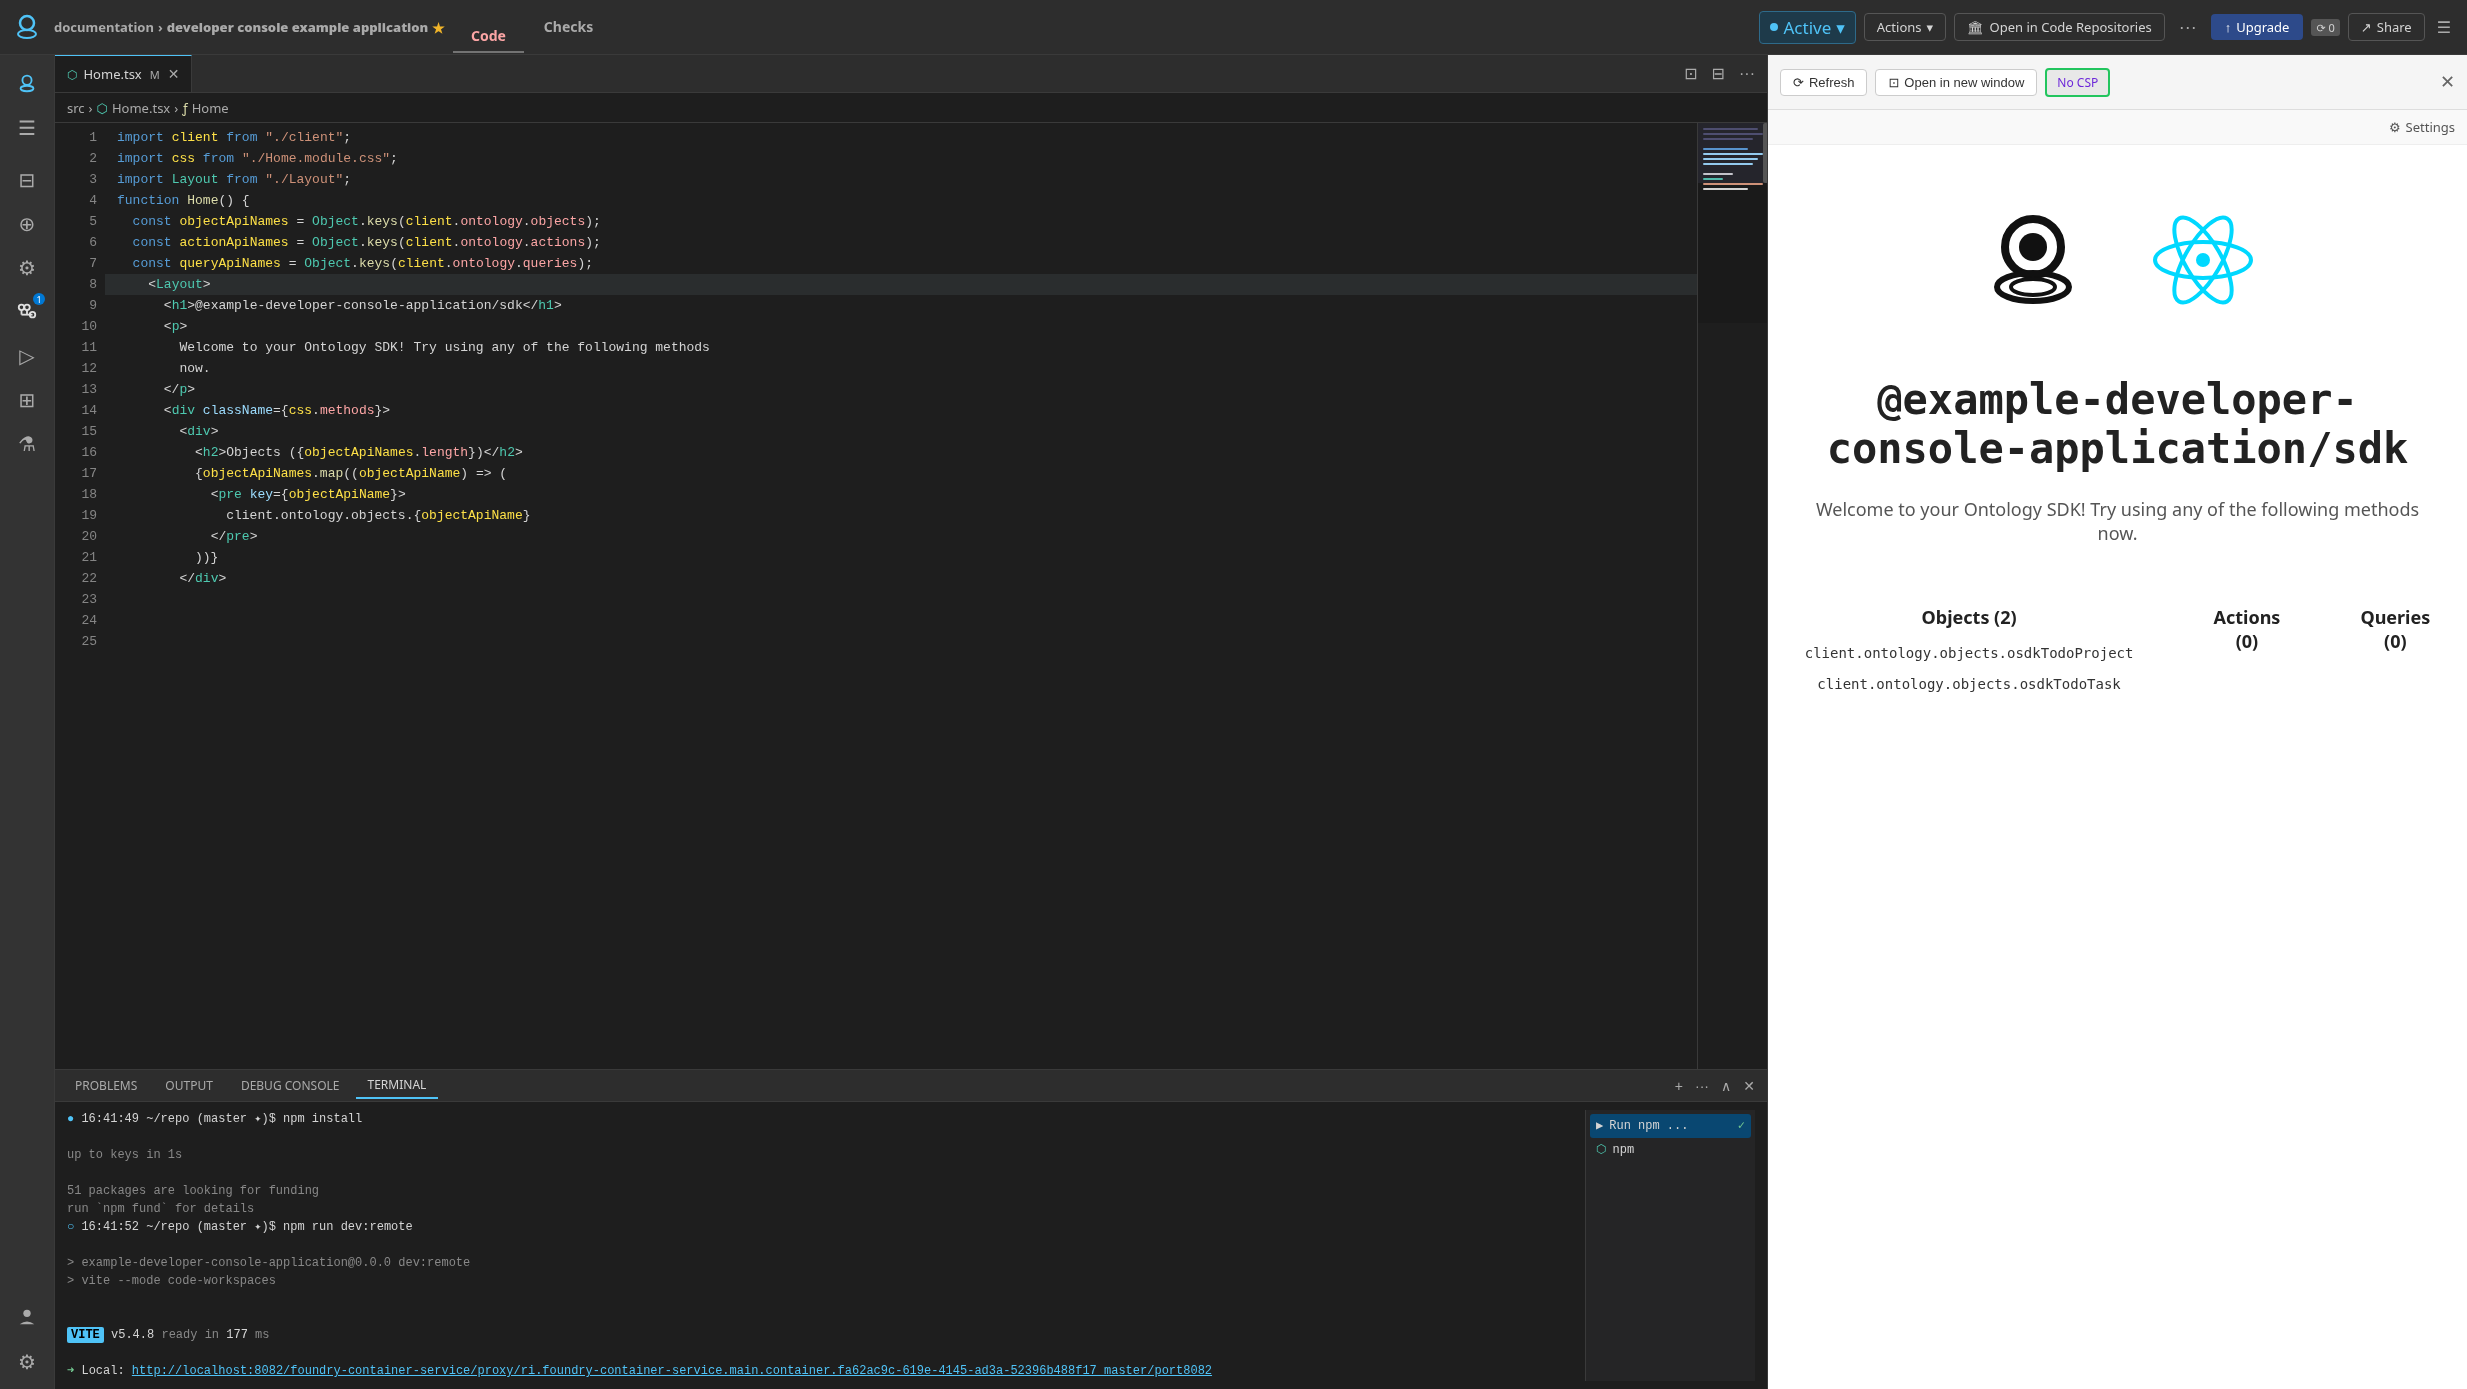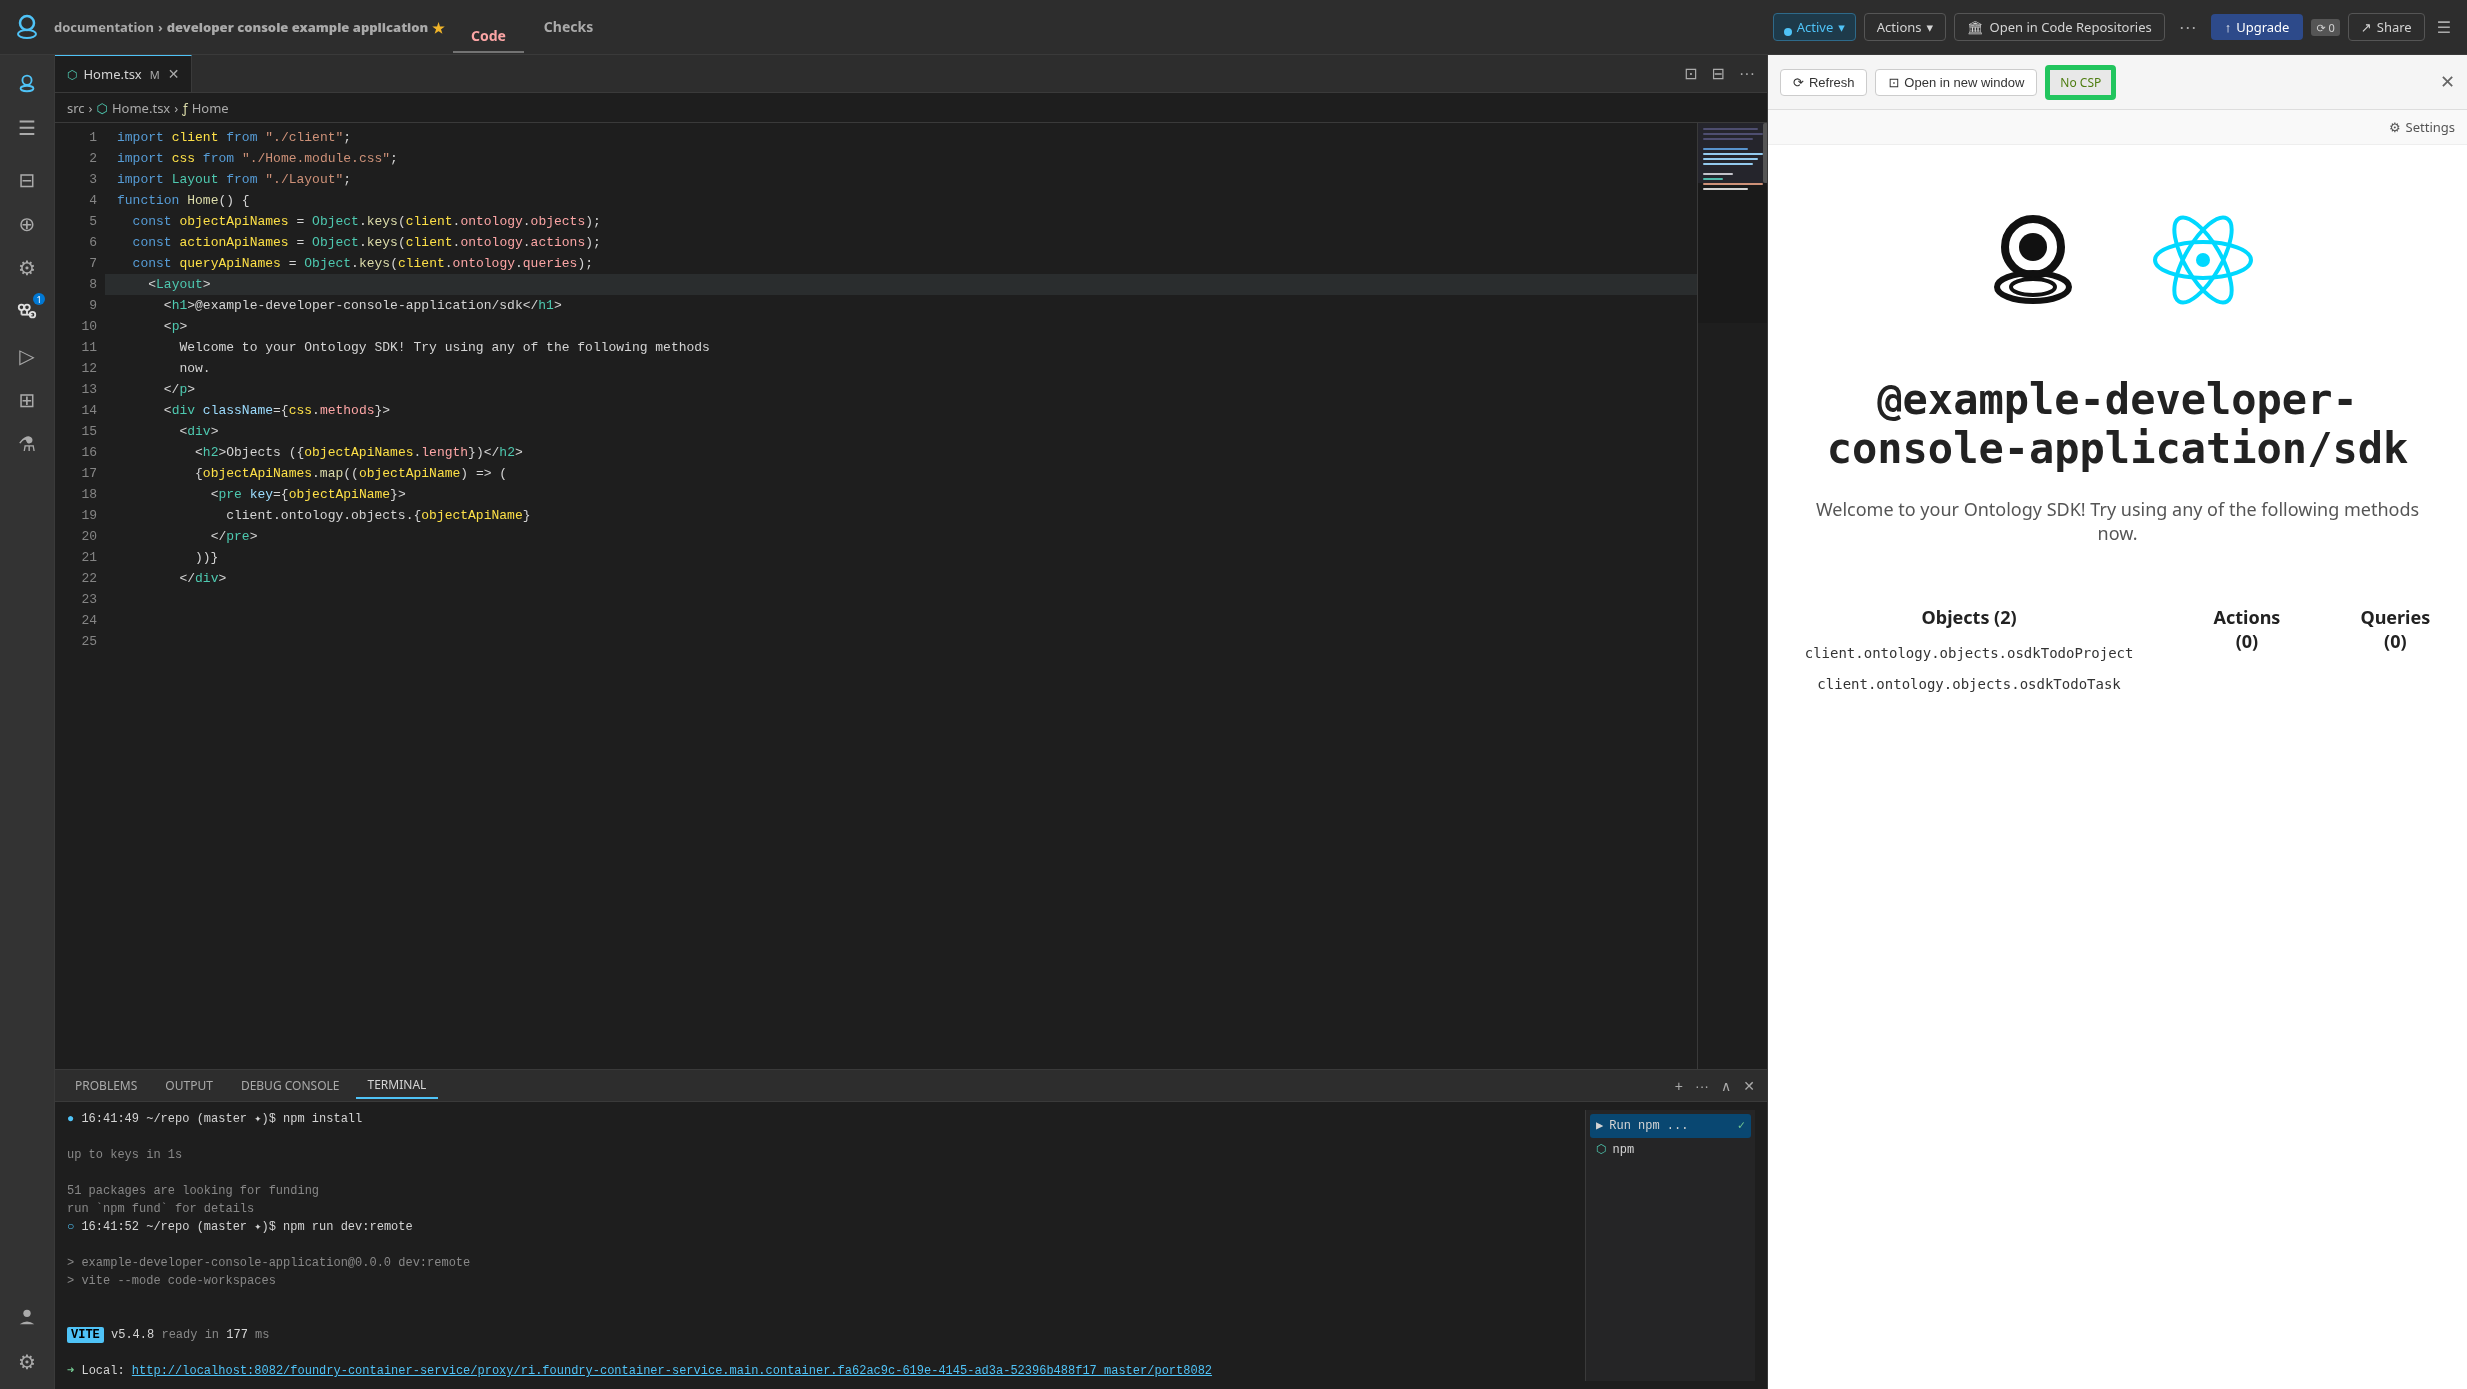--- a/index.html
+++ b/index.html
@@ -7,21 +7,21 @@
 
     
     .top-bar { display: flex; align-items: center; height: 55px; background: #2d2d2d; border-bottom: 1px solid #3a3a3a; padding: 0 12px; gap: 8px; }
     .top-bar-left { display: flex; align-items: center; gap: 8px; flex: 1; font-weight: bold; }
     .breadcrumb { display: flex; align-items: center; gap: 4px; color: #aaa; font-size: 13px; }
     .star-icon { color: #f0b429; font-size: 14px; }
     .tab-bar-top { display: flex; align-items: center; gap: 2px; }
     .tab-top { padding: 6px 18px; font-size: 14px; cursor: pointer; color: #aaa; border-bottom: 2px solid transparent; }
     .tab-top.active { color: #fca5a5; border-bottom: 2px solid #737373; margin-top: 19px; }
     .top-bar-right { display: flex; align-items: center; gap: 8px; }
-    .status-badge { display: flex; align-items: flex-end; gap: 5px; background: #1e3a4a; border: 1px solid #2e6a8a; border-radius: 4px; padding: 4px 10px; font-size: 13px; color: #4fc3f7; cursor: pointer; }
+    .status-badge { display: flex; align-items: center; gap: 5px; background: #1e3a4a; border: 1px solid #2e6a8a; border-radius: 4px; padding: 4px 10px; font-size: 17px; color: #4fc3f7; cursor: pointer; }
     .status-dot { width: 8px; height: 8px; border-radius: 50%; background: #4fc3f7; }
     .btn-actions { display: flex; align-items: center; gap: 5px; background: #2d2d2d; border: 1px solid #555; border-radius: 4px; padding: 4px 12px; font-size: 13px; color: #d4d4d4; cursor: pointer; }
     .btn-open-repo { display: flex; align-items: center; gap: 6px; background: #2d2d2d; border: 1px solid #555; border-radius: 4px; padding: 4px 12px; font-size: 13px; color: #d4d4d4; cursor: pointer; }
     .btn-more { background: transparent; border: none; color: #aaa; font-size: 18px; cursor: pointer; padding: 4px 6px; }
     .btn-upgrade { display: flex; align-items: center; gap: 5px; background: #2d4a8a; border: none; border-radius: 4px; padding: 4px 14px; font-size: 13px; color: #fff; cursor: pointer; }
     .btn-share { display: flex; align-items: center; gap: 5px; background: transparent; border: 1px solid #555; border-radius: 4px; padding: 4px 12px; font-size: 13px; color: #d4d4d4; cursor: pointer; }
     .counter-badge { background: #555; border-radius: 3px; padding: 1px 5px; font-size: 11px; }
     .icon-btn { background: transparent; border: none; color: #aaa; font-size: 16px; cursor: pointer; padding: 4px; }
 
     
@@ -82,21 +82,21 @@
     .term-green { color: #73c991; }
     .term-cmd { color: #d4d4d4; }
     .term-out { color: #888; }
     .term-url { color: #4fc3f7; text-decoration: underline; }
 
     
     .preview-panel { width: 700px; background: #fff; display: flex; flex-direction: column; border-left: 1px solid #3a3a3a; }
     .preview-toolbar { display: flex; align-items: center; gap: 8px; padding: 8px 12px; background: #f5f5f5; border-bottom: 1px solid #ddd; height: 55px; }
     .preview-btn { display: flex; align-items: center; gap: 5px; background: white; border: 1px solid #ccc; border-radius: 4px; padding: 5px 12px; font-size: 13px; cursor: pointer; color: #333; }
     .preview-btn.refresh { }
-    .csp-badge { background: #e8e8e8; border: 5px solid #22c55e; border-radius: 4px; padding: 4px 10px; font-size: 12px; color: #4d7c0f; }
+    .csp-badge { background: #e8e8e8; border: 2px solid #22c55e; border-radius: 4px; padding: 4px 10px; font-size: 12px; color: #6d28d9; }
     .preview-close { margin-left: auto; background: transparent; border: none; cursor: pointer; font-size: 18px; color: #666; }
     .preview-settings { display: flex; align-items: center; gap: 5px; padding: 8px 12px; background: #f9f9f9; border-bottom: 1px solid #eee; font-size: 13px; color: #555; cursor: pointer; justify-content: flex-end; }
     .preview-content { flex: 1; display: flex; flex-direction: column; align-items: center; justify-content: flex-start; padding: 60px 40px; overflow-y: auto; }
     .preview-logos { display: flex; align-items: center; gap: 60px; margin-bottom: 60px; }
     .preview-title { font-size: 42px; font-weight: 700; text-align: center; color: #222; margin-bottom: 24px; font-family: monospace; }
     .preview-subtitle { font-size: 18px; color: #555; text-align: center; margin-bottom: 60px; }
     .preview-sections { display: flex; gap: 80px; margin-bottom: 40px; width: 100%; justify-content: center; }
     .preview-section-title { font-size: 18px; font-weight: 700; color: #222; margin-bottom: 16px; text-align: center; }
     .preview-items { display: flex; flex-direction: column; gap: 15px; }
     .preview-item { font-family: monospace; font-size: 14px; color: #333; text-align: center; }

